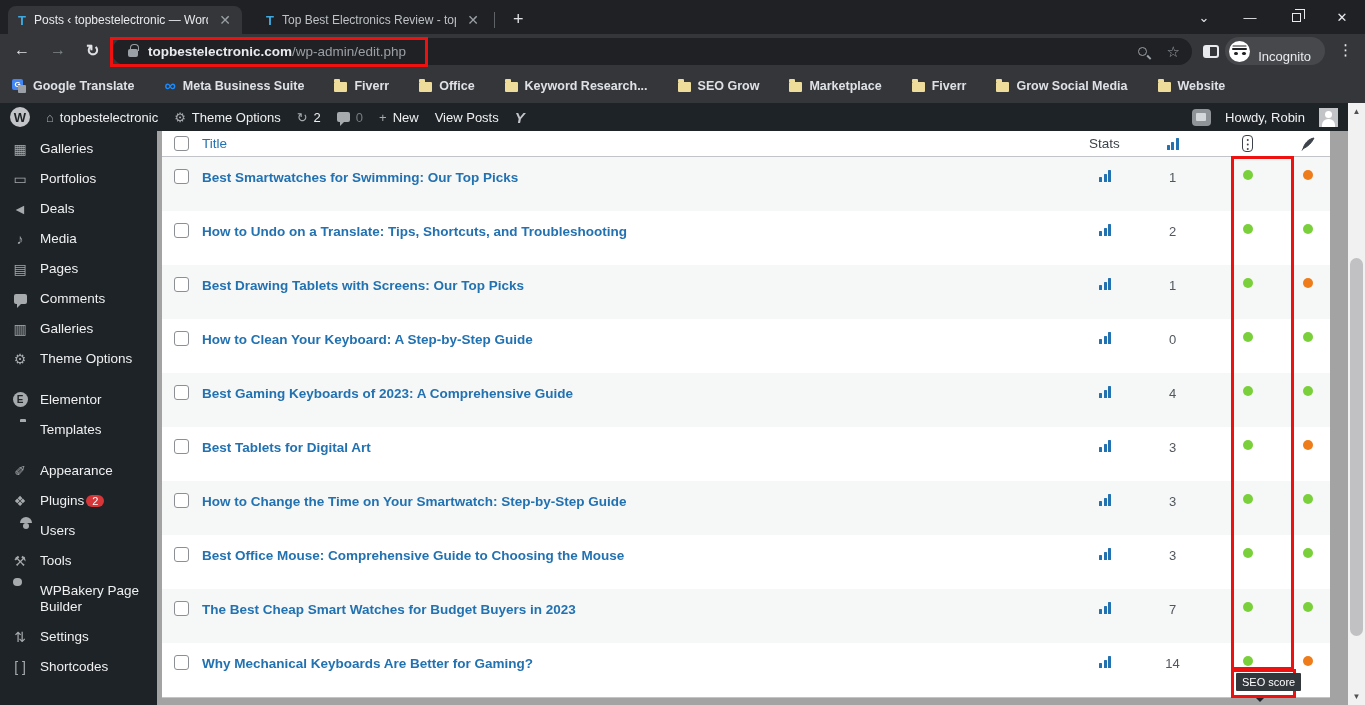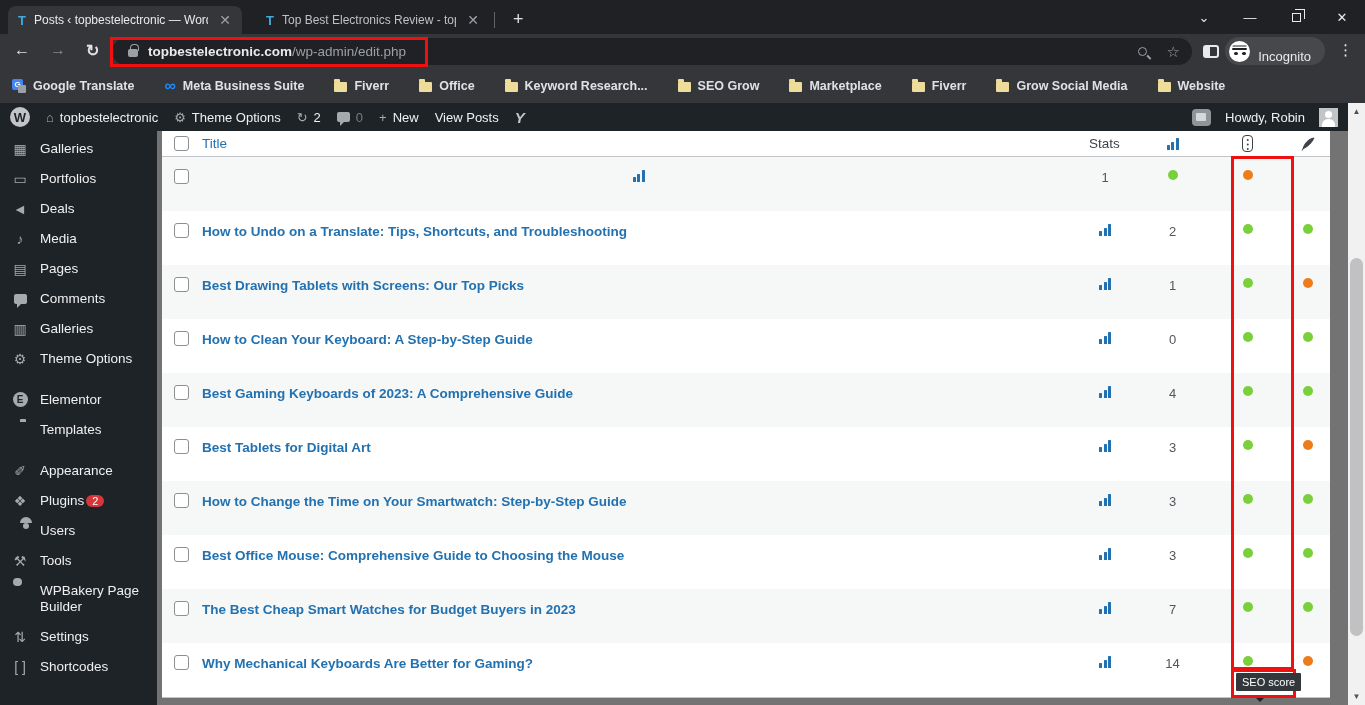--- a/index.html
+++ b/index.html
@@ -79,21 +79,21 @@
   .folder-gray { width:13px; height:9px; background:#a7aaad; border-radius:1px; position:relative; margin:3px auto 0; }
   .folder-gray::before { content:''; position:absolute; top:-3px; left:0; width:6px; height:3px; background:#a7aaad; border-radius:1px 1px 0 0; }
   .ic-user-shape { position:relative; width:12px; height:13px; margin:1px auto 0; }
   .ic-user-shape::before { content:''; position:absolute; top:0; left:3px; width:6px; height:6px; border-radius:50%; background:#a7aaad; }
   .ic-user-shape::after { content:''; position:absolute; bottom:0; left:0; width:12px; height:6px; border-radius:6px 6px 0 0; background:#a7aaad; }
   .ic-wpb-shape { width:16px; height:11px; background:#a7aaad; border-radius:6px; position:relative; margin:3px auto 0; }
   .ic-wpb-shape::after { content:''; position:absolute; right:-2px; bottom:-3px; width:9px; height:8px; background:#a7aaad; border-radius:4px; }
   .bubble-sb { margin:3px auto 0; }
 
   
-  #content { position:absolute; top:131px; left:157px; right:17px; bottom:0; background:#737373; }
+  #content { position:absolute; top:131px; left:157px; right:17px; bottom:0; background:#a3a3a3; }
   #posts-table { position:absolute; left:5px; top:0; width:1168px; background:#fff; }
   .thead { display:grid; grid-template-columns:40px 1fr 60px 75px 75px 45px; height:26px; align-items:center; border-bottom:1px solid #c3c4c7; background:#fff; }
   .trow { display:grid; grid-template-columns:40px 1fr 60px 75px 75px 45px; height:54px; }
   .trow:nth-child(odd) { background:#f6f7f7; }
   .cb { width:15px; height:15px; border:1px solid #8c8f94; border-radius:3px; background:#fff; margin:12px 0 0 12px; }
   .thead .cb { margin-top:0; }
   .th-title { color:#2271b1; font-size:13.5px; }
   .th-stats { color:#3c434a; font-size:13.5px; text-align:left; padding-left:14px; }
   .ptitle { color:#2271b1; font-size:13.5px; font-weight:600; text-decoration:none; padding-top:13px; display:block; }
   .statcell, .numcell, .dotcell { display:flex; justify-content:center; padding-top:13px; }
@@ -366,20 +366,21 @@
           </span>
         <span class="dotcell">
           <svg width="16" height="16" viewBox="0 0 16 16">
               <path d="M3 13 C4.5 7 8.5 3 14 2 C12 6.5 8 10.5 3.5 12.5 Z M2 14.5 L5 10" stroke="#3c434a" stroke-width="1" fill="#3c434a"></path>
             </svg>
         </span>
       </div>
       <div id="tbody">
     <div class="trow">
       <span class="cb"></span>
+      <a class="ptitle">Best Smartwatches for Swimming: Our Top Picks</a>
       <span class="statcell">
               <span class="bars">
                 <i></i>
                 <i></i>
                 <i></i>
               </span>
             </span>
       <span class="numcell">1</span>
       <span class="dotcell">
               <span class="dot seo-dot" style="background: rgb(122, 208, 58);"></span>

